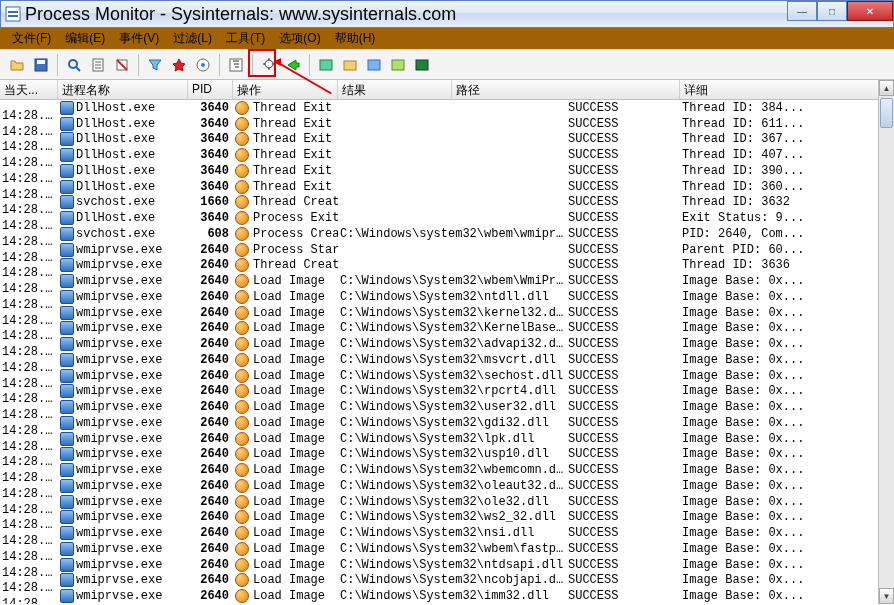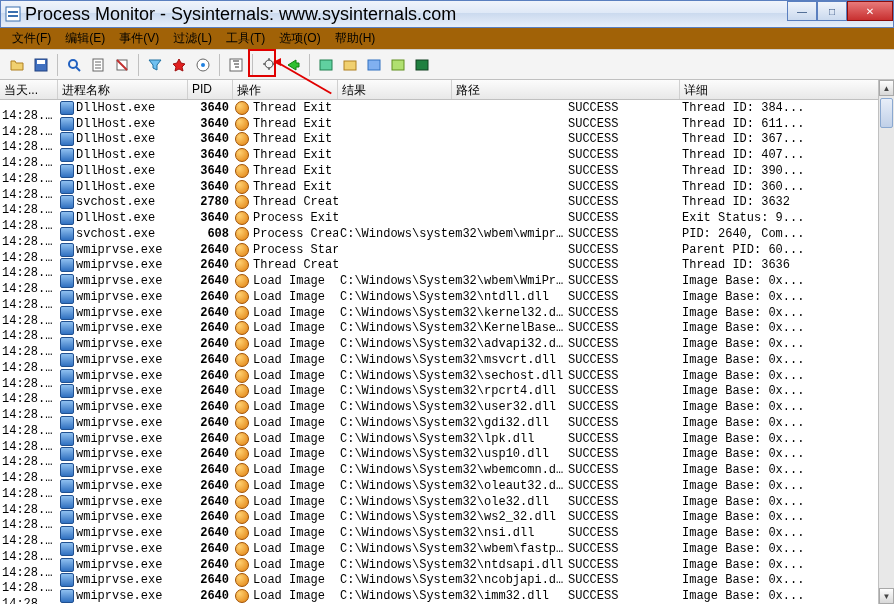--- a/index.html
+++ b/index.html
@@ -269,21 +269,21 @@
       <span class="cell c-path"></span>
       <span class="cell c-res">SUCCESS</span>
       <span class="cell c-det">Thread ID: 360...</span>
     </div>
     <div class="row">
       <span class="cell c-time">14:28...</span>
       <span class="cell c-proc">
         <span class="mini-icon ic-app"></span>
         <span>svchost.exe</span>
       </span>
-      <span class="cell c-pid">2780</span>
+      <span class="cell c-pid">1660</span>
       <span class="cell c-op">
         <span class="mini-icon ic-thread"></span>
         <span>Thread Create</span>
       </span>
       <span class="cell c-path"></span>
       <span class="cell c-res">SUCCESS</span>
       <span class="cell c-det">Thread ID: 3632</span>
     </div>
     <div class="row">
       <span class="cell c-time">14:28...</span>

